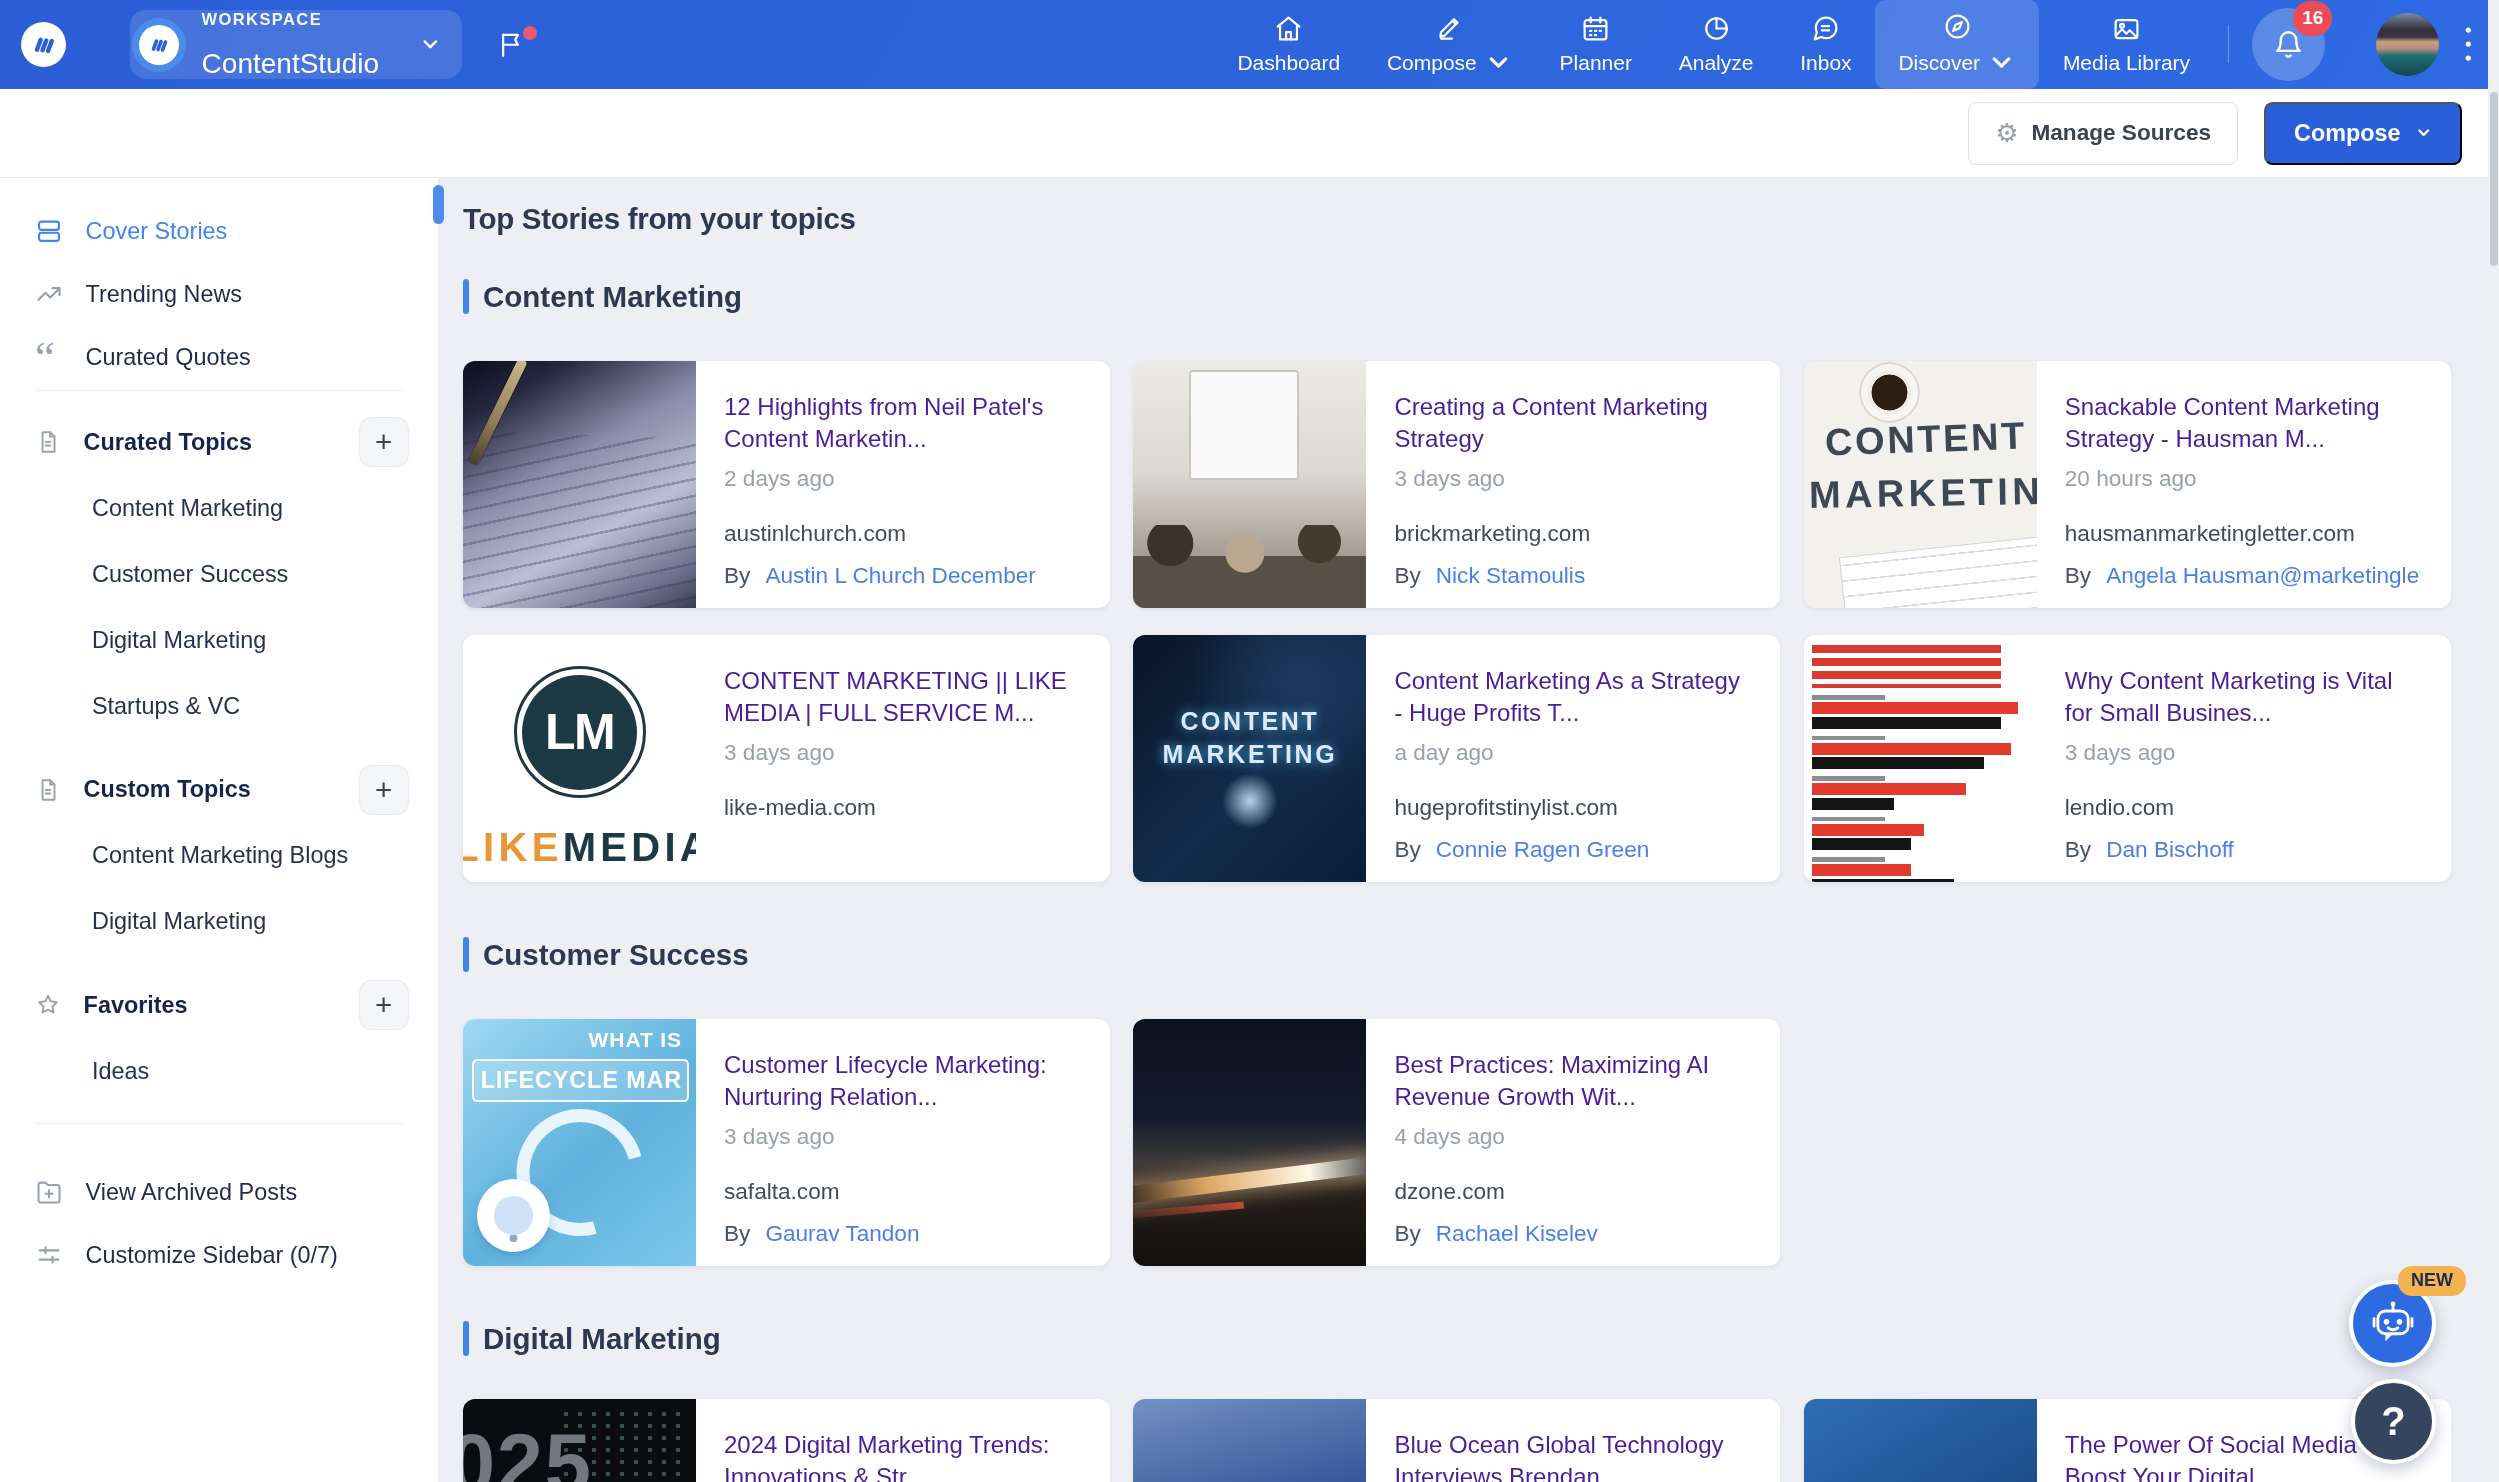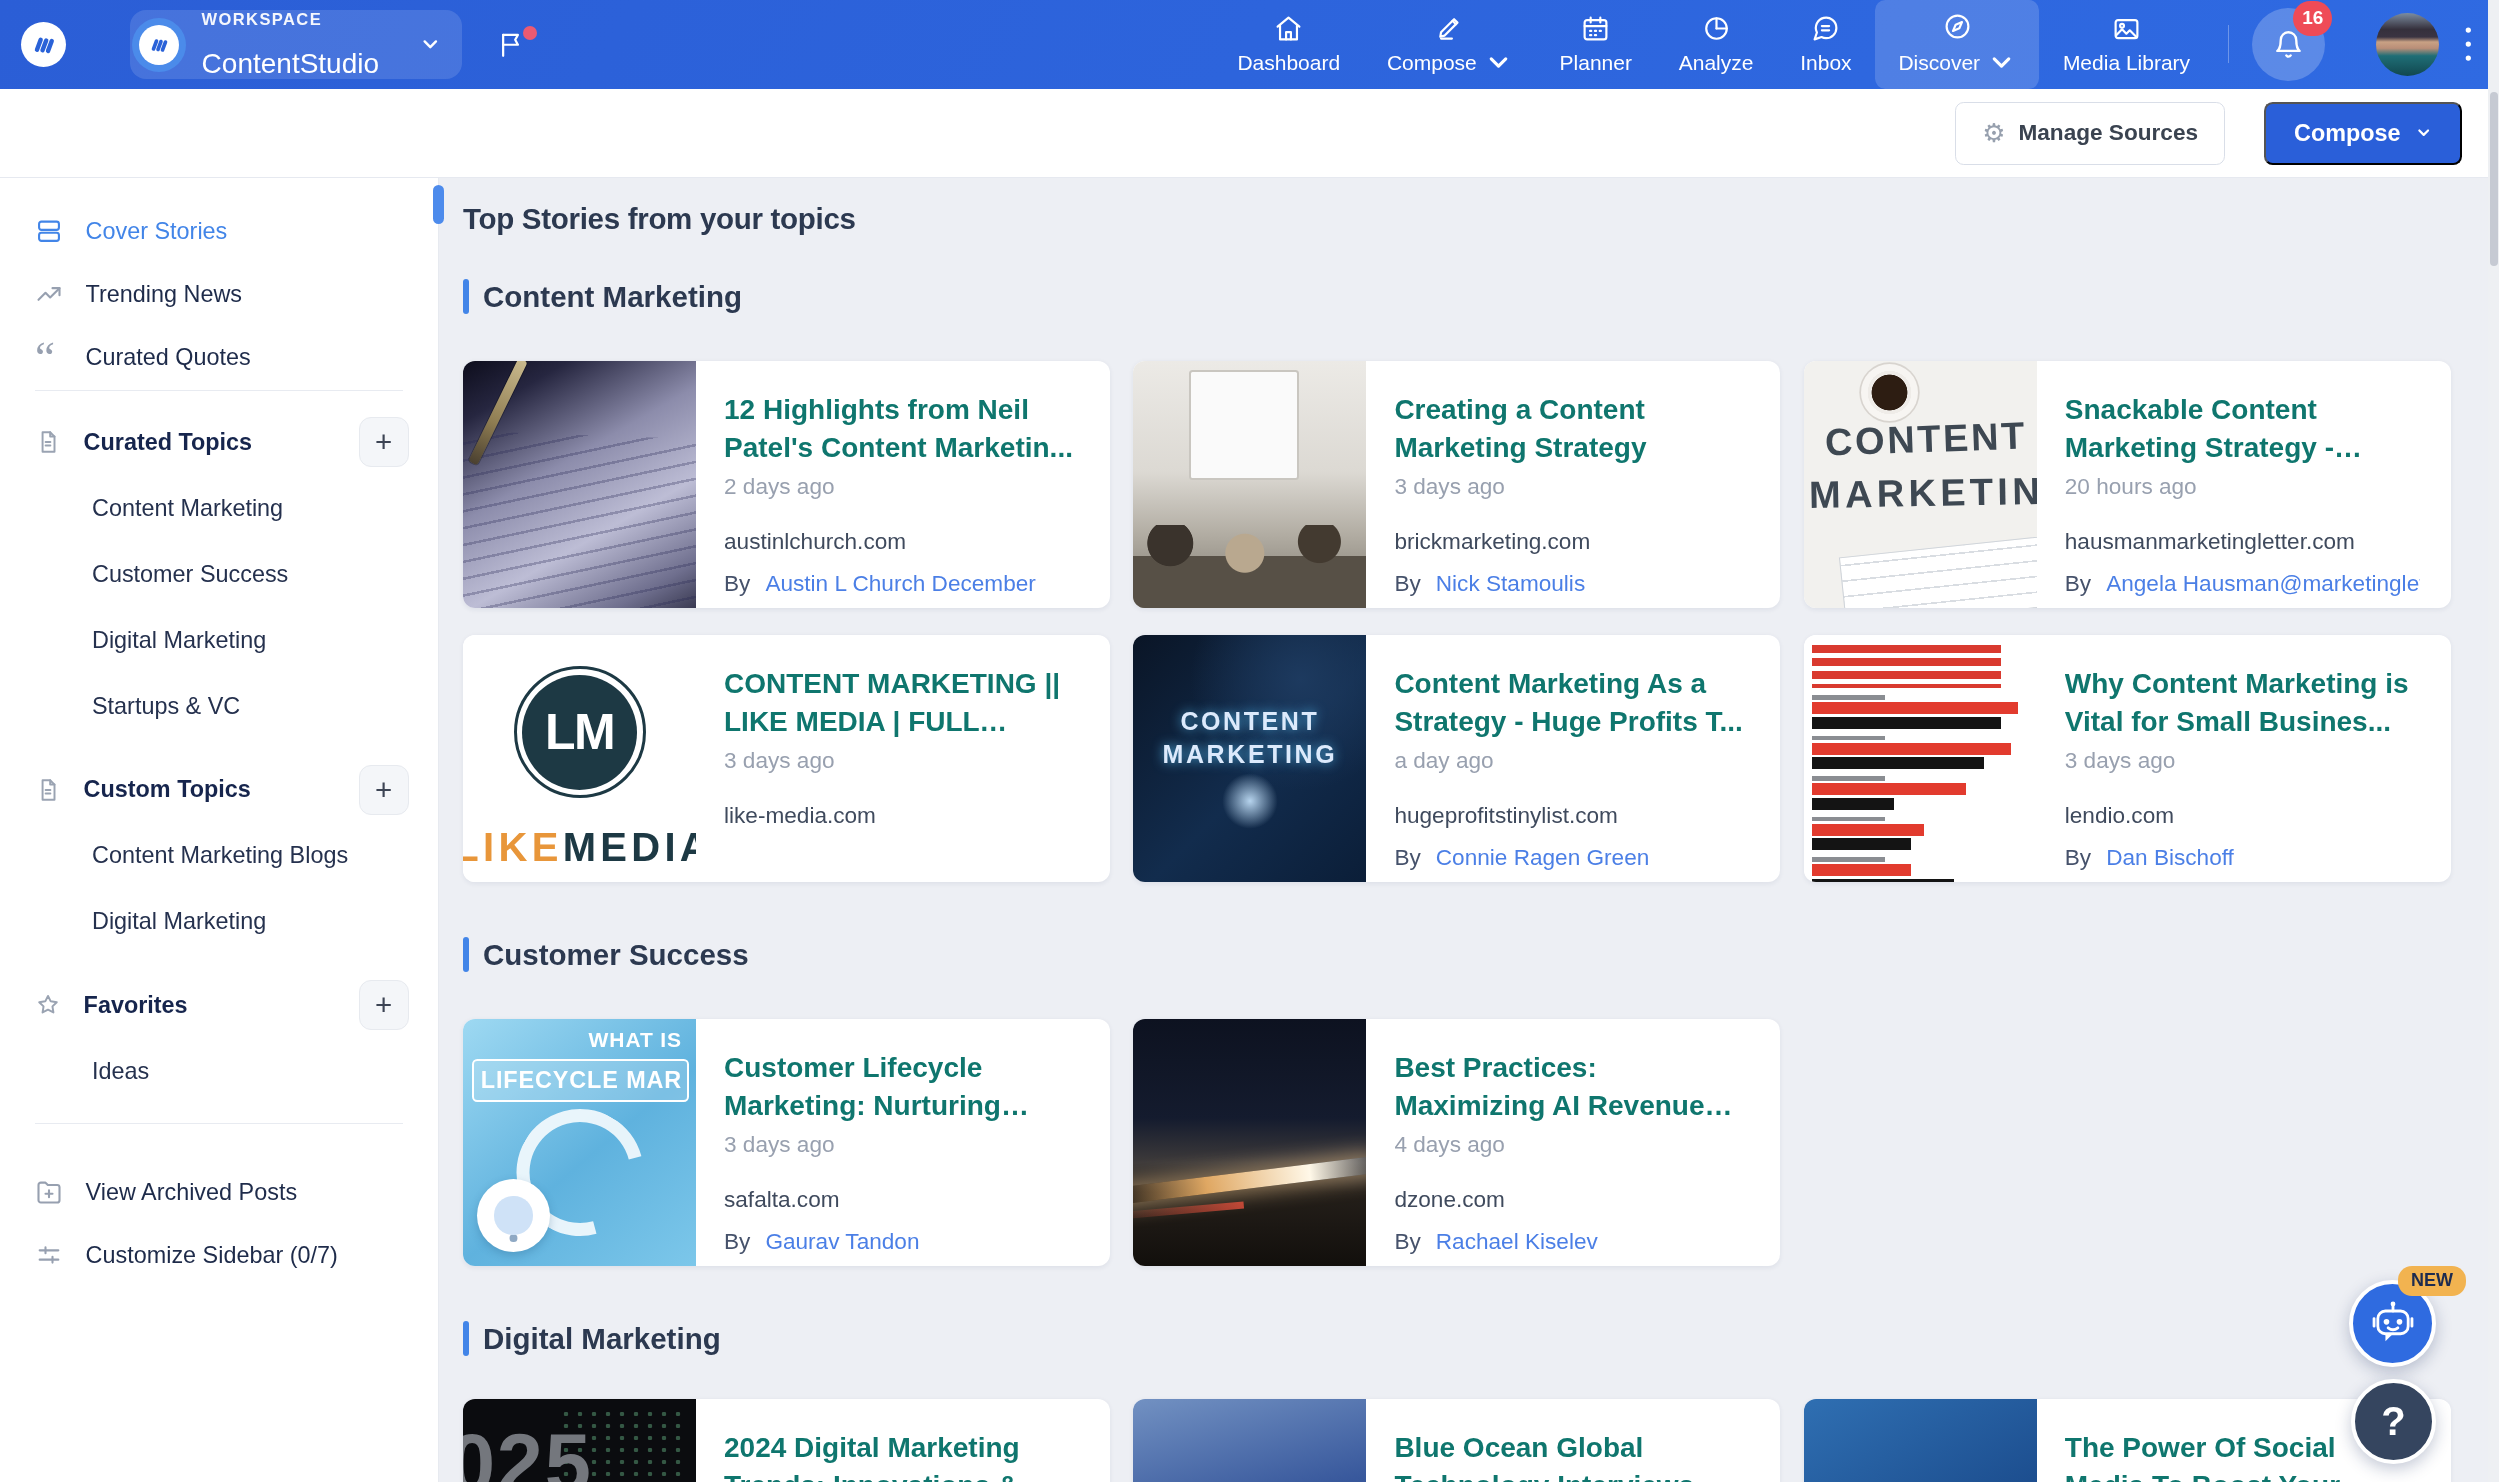--- a/index.html
+++ b/index.html
@@ -36,21 +36,21 @@
     background:linear-gradient(180deg,#7c8da0 0%,#35303c 26%,#3a3442 38%,#c9a184 46%,#b98e78 56%,#1f6e76 68%,#11474f 100%)}
   .kebab{position:absolute;left:2457px;top:23.4px;cursor:pointer}
   .kebab svg{width:22.6px;height:42px;fill:#fff;stroke:none}
 
   
   .tabsbar{position:absolute;top:89px;left:0;right:0;height:89px;background:#fff;border-bottom:0.9px solid #e6e9f0;display:flex;align-items:center;z-index:20}
   .tabs{display:flex;gap:100px;padding-left:36px;height:100%;align-items:center}
   .tab{font-size:23.4px;font-weight:bold;color:#3e4756;position:relative;height:100%;display:flex;align-items:center;cursor:pointer}
   .tab.active{color:#4285e8}
   .tab.active::after{content:"";position:absolute;left:50%;transform:translateX(-50%);bottom:0;width:68px;height:7.8px;background:#4285e8;border-radius:6px 6px 0 0}
-  .bar-actions{margin-left:auto;display:flex;gap:39px;padding-right:38px;align-items:center}
+  .bar-actions{margin-left:auto;display:flex;gap:26px;padding-right:38px;align-items:center}
   .btn-outline{height:63px;display:flex;align-items:center;gap:13px;padding:0 26px;border:0.9px solid #d9dee8;border-radius:8.7px;background:#fff;font-size:22.6px;font-weight:bold;color:#3a4350;cursor:pointer}
   .gear-glyph{font-family:"DejaVu Sans",sans-serif;font-size:26px;color:#97a0ae;font-weight:normal;line-height:1}
   .gear-glyph::before{content:"\2699"}
   .btn-primary{height:63px;display:flex;align-items:center;gap:14px;padding:0 28px;background:#2a5fd9;color:#fff;border-radius:8.7px;font-size:23.4px;font-weight:bold;cursor:pointer}
 
   
   .sidebar{position:absolute;top:178px;left:0;bottom:0;width:439px;background:#fff;border-right:0.9px solid #e7eaf0;padding-top:3.5px;z-index:10}
   .side-item{display:flex;align-items:flex-end;gap:22.6px;height:63px;padding:0 35px;font-size:23.4px;color:#1e2b4a;cursor:pointer}
   .side-item .ic{width:28px;height:28px;color:#97a0b0;flex:none}
   .side-item.active{color:#4285e8}
@@ -71,21 +71,21 @@
   .sec-head{display:flex;align-items:center;gap:14px;margin-top:43px}
   .sec-head.later{margin-top:55px}
   .sec-bar{width:6px;height:35px;border-radius:3.5px;background:#4285e8;flex:none}
   .sec-title{font-size:29.5px;font-weight:bold;color:#2c3950}
   .cards{display:flex;gap:23.4px;margin-top:47px}
   .cards.row2{margin-top:27px}
   .cards.last{margin-top:43px}
   .card{width:647px;height:247px;background:#fff;border-radius:12px;box-shadow:0 1.7px 5.2px rgba(25,39,80,.07);display:flex;overflow:hidden;flex:none;cursor:pointer}
   .thumb{width:233px;height:100%;flex:none;position:relative;overflow:hidden}
   .card-body{flex:1;padding:29.5px 31px 0 28px;display:flex;flex-direction:column;min-width:0}
-  .c-title{font-size:28px;font-weight:bold;color:#0f766e;line-height:1.36;min-height:68px;display:-webkit-box;-webkit-line-clamp:2;-webkit-box-orient:vertical;overflow:hidden}
+  .c-title{font-size:24px;font-weight:normal;color:#4c1d95;line-height:1.36;min-height:68px;display:-webkit-box;-webkit-line-clamp:2;-webkit-box-orient:vertical;overflow:hidden}
   .c-time{font-size:22.6px;color:#98a0af;margin-top:7px}
   .c-domain{font-size:22.6px;color:#3f4a5d;margin-top:29.5px}
   .c-author{font-size:22.6px;color:#46526b;margin-top:15.6px;white-space:nowrap;overflow:hidden}
   .c-author a{color:#4b7fe6;text-decoration:none;margin-left:15px}
 
   
   .t-pen{background:linear-gradient(150deg,#0d0d1c 0%,#262640 16%,#8c8cab 42%,#bdbdd5 66%,#6f6f8e 88%,#3a3a52 100%)}
   .t-pen::before{content:"";position:absolute;left:-10%;right:-10%;top:30%;bottom:-5%;background:repeating-linear-gradient(-14deg,transparent 0 14px,rgba(35,35,80,.28) 14px 16.5px);transform:rotate(2deg)}
   .t-pen::after{content:"";position:absolute;top:-7px;left:29.5px;width:9.6px;height:115px;background:linear-gradient(180deg,#caba8e,#8f7d52 60%,#4a4030);transform:rotate(26deg);border-radius:3.5px;box-shadow:0 0 0 0.9px rgba(0,0,0,.3)}
   .t-meet{background:linear-gradient(180deg,#eceae6 0%,#dcd9d3 45%,#b2ada3 70%,#7a756b 100%)}

